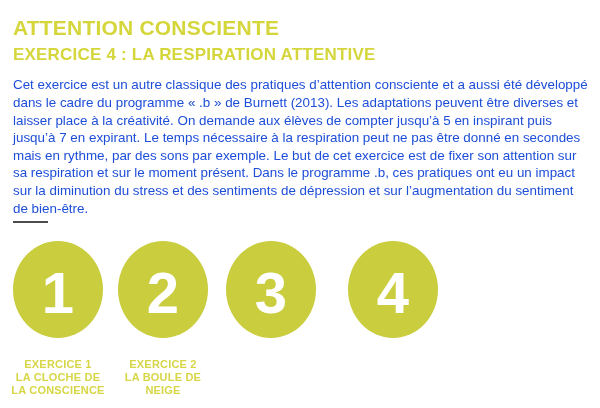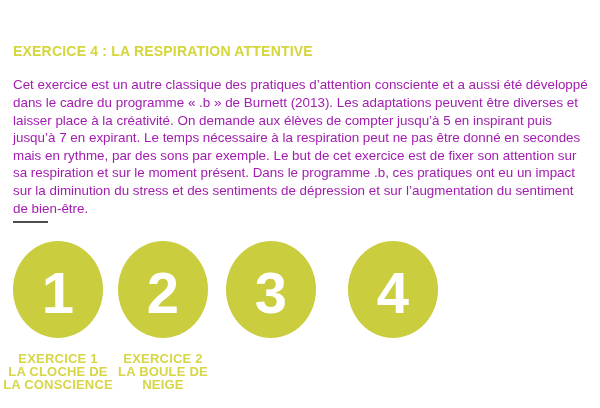--- a/index.html
+++ b/index.html
@@ -17,33 +17,33 @@
     top: 2px;
     font-size: 21px;
     font-weight: 700;
     color: #d5d63b;
     letter-spacing: 0.2px;
   }
   .subtitle {
     position: absolute;
     left: 13px;
     top: 31px;
-    font-size: 14px;
+    font-size: 17px;
     font-weight: 700;
     color: #d5d63b;
     letter-spacing: 0.2px;
   }
   .paragraph {
     position: absolute;
     left: 13px;
     top: 63px;
     width: 576px;
     font-size: 13.4px;
     line-height: 17.6px;
-    color: #a21caf;
+    color: #1d4ed8;
   }
   .divider {
     position: absolute;
     left: 13px;
     top: 221px;
     width: 35px;
     height: 2px;
     background: #4d4d4d;
   }
   .step {
@@ -66,34 +66,35 @@
     align-items: center;
     justify-content: center;
     box-sizing: border-box;
     padding-top: 5px;
     color: #ffffff;
     font-size: 58px;
     font-weight: 600;
     cursor: pointer;
   }
   .step-label {
-    margin-top: 14px;
-    font-size: 13px;
+    margin-top: 20px;
+    font-size: 11px;
     font-weight: 700;
     line-height: 13px;
     color: #d7d647;
     letter-spacing: 0.2px;
     white-space: pre-line;
   }
 </style>
 </head>
 <body>
 
 <div class="page">
 
+  <h1 class="title">ATTENTION CONSCIENTE</h1>
 
   <h2 class="subtitle">EXERCICE 4 : LA RESPIRATION ATTENTIVE</h2>
 
   <p class="paragraph">Cet exercice est un autre classique des pratiques d’attention consciente et a aussi été développé dans le cadre du programme « .b » de Burnett (2013). Les adaptations peuvent être diverses et laisser place à la créativité. On demande aux élèves de compter jusqu’à 5 en inspirant puis jusqu’à 7 en expirant. Le temps nécessaire à la respiration peut ne pas être donné en secondes mais en rythme, par des sons par exemple. Le but de cet exercice est de fixer son attention sur sa respiration et sur le moment présent. Dans le programme .b, ces pratiques ont eu un impact sur la diminution du stress et des sentiments de dépression et sur l’augmentation du sentiment de bien-être.</p>
 
   <div class="divider"></div>
 
   <div class="step step-1">
     <div class="circle">1</div>
     <div class="step-label">EXERCICE 1

